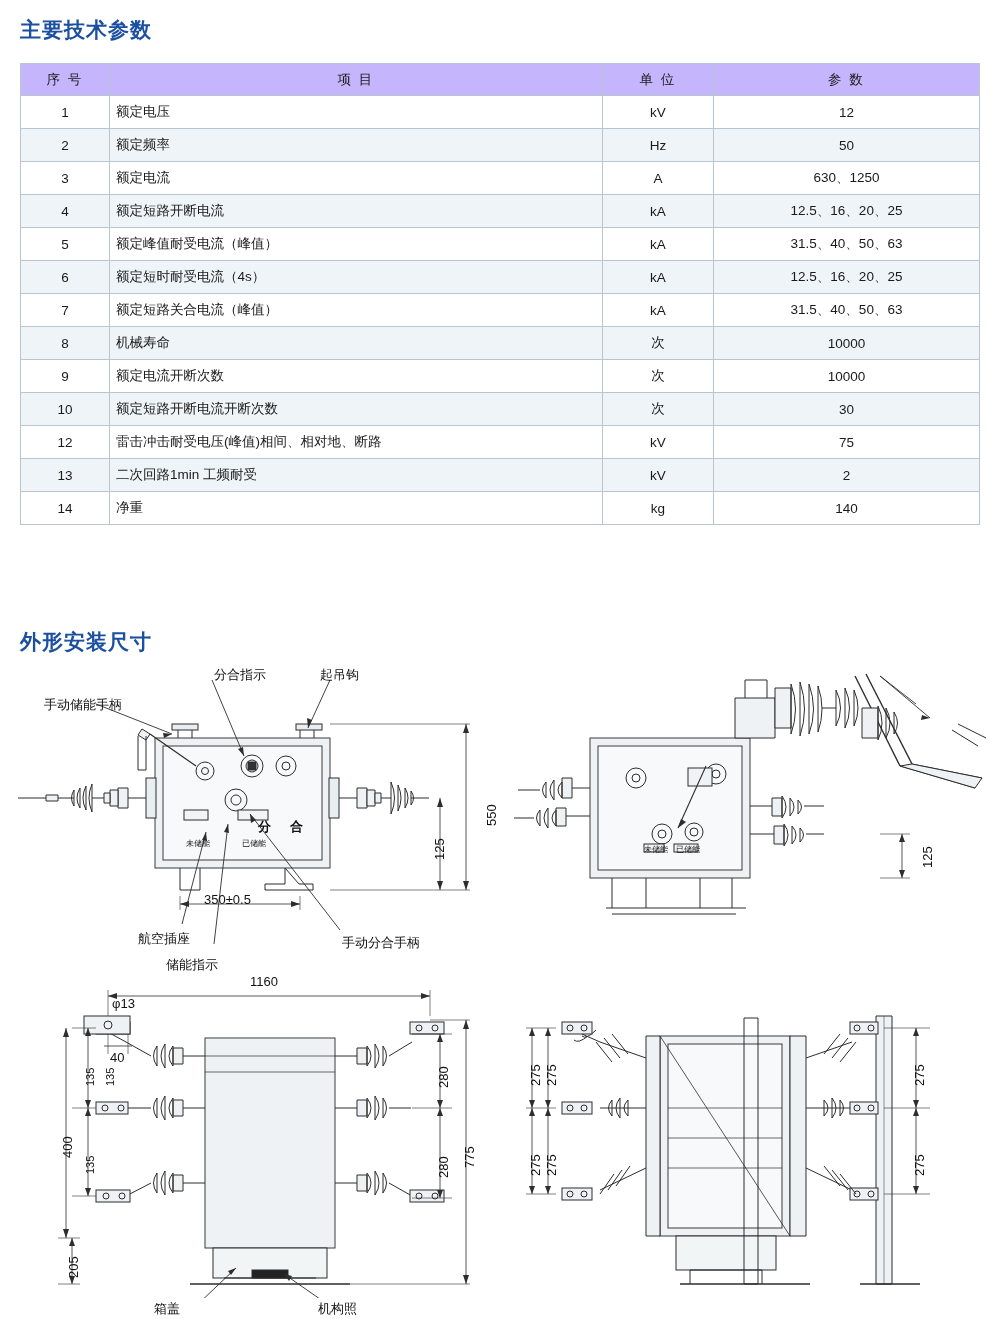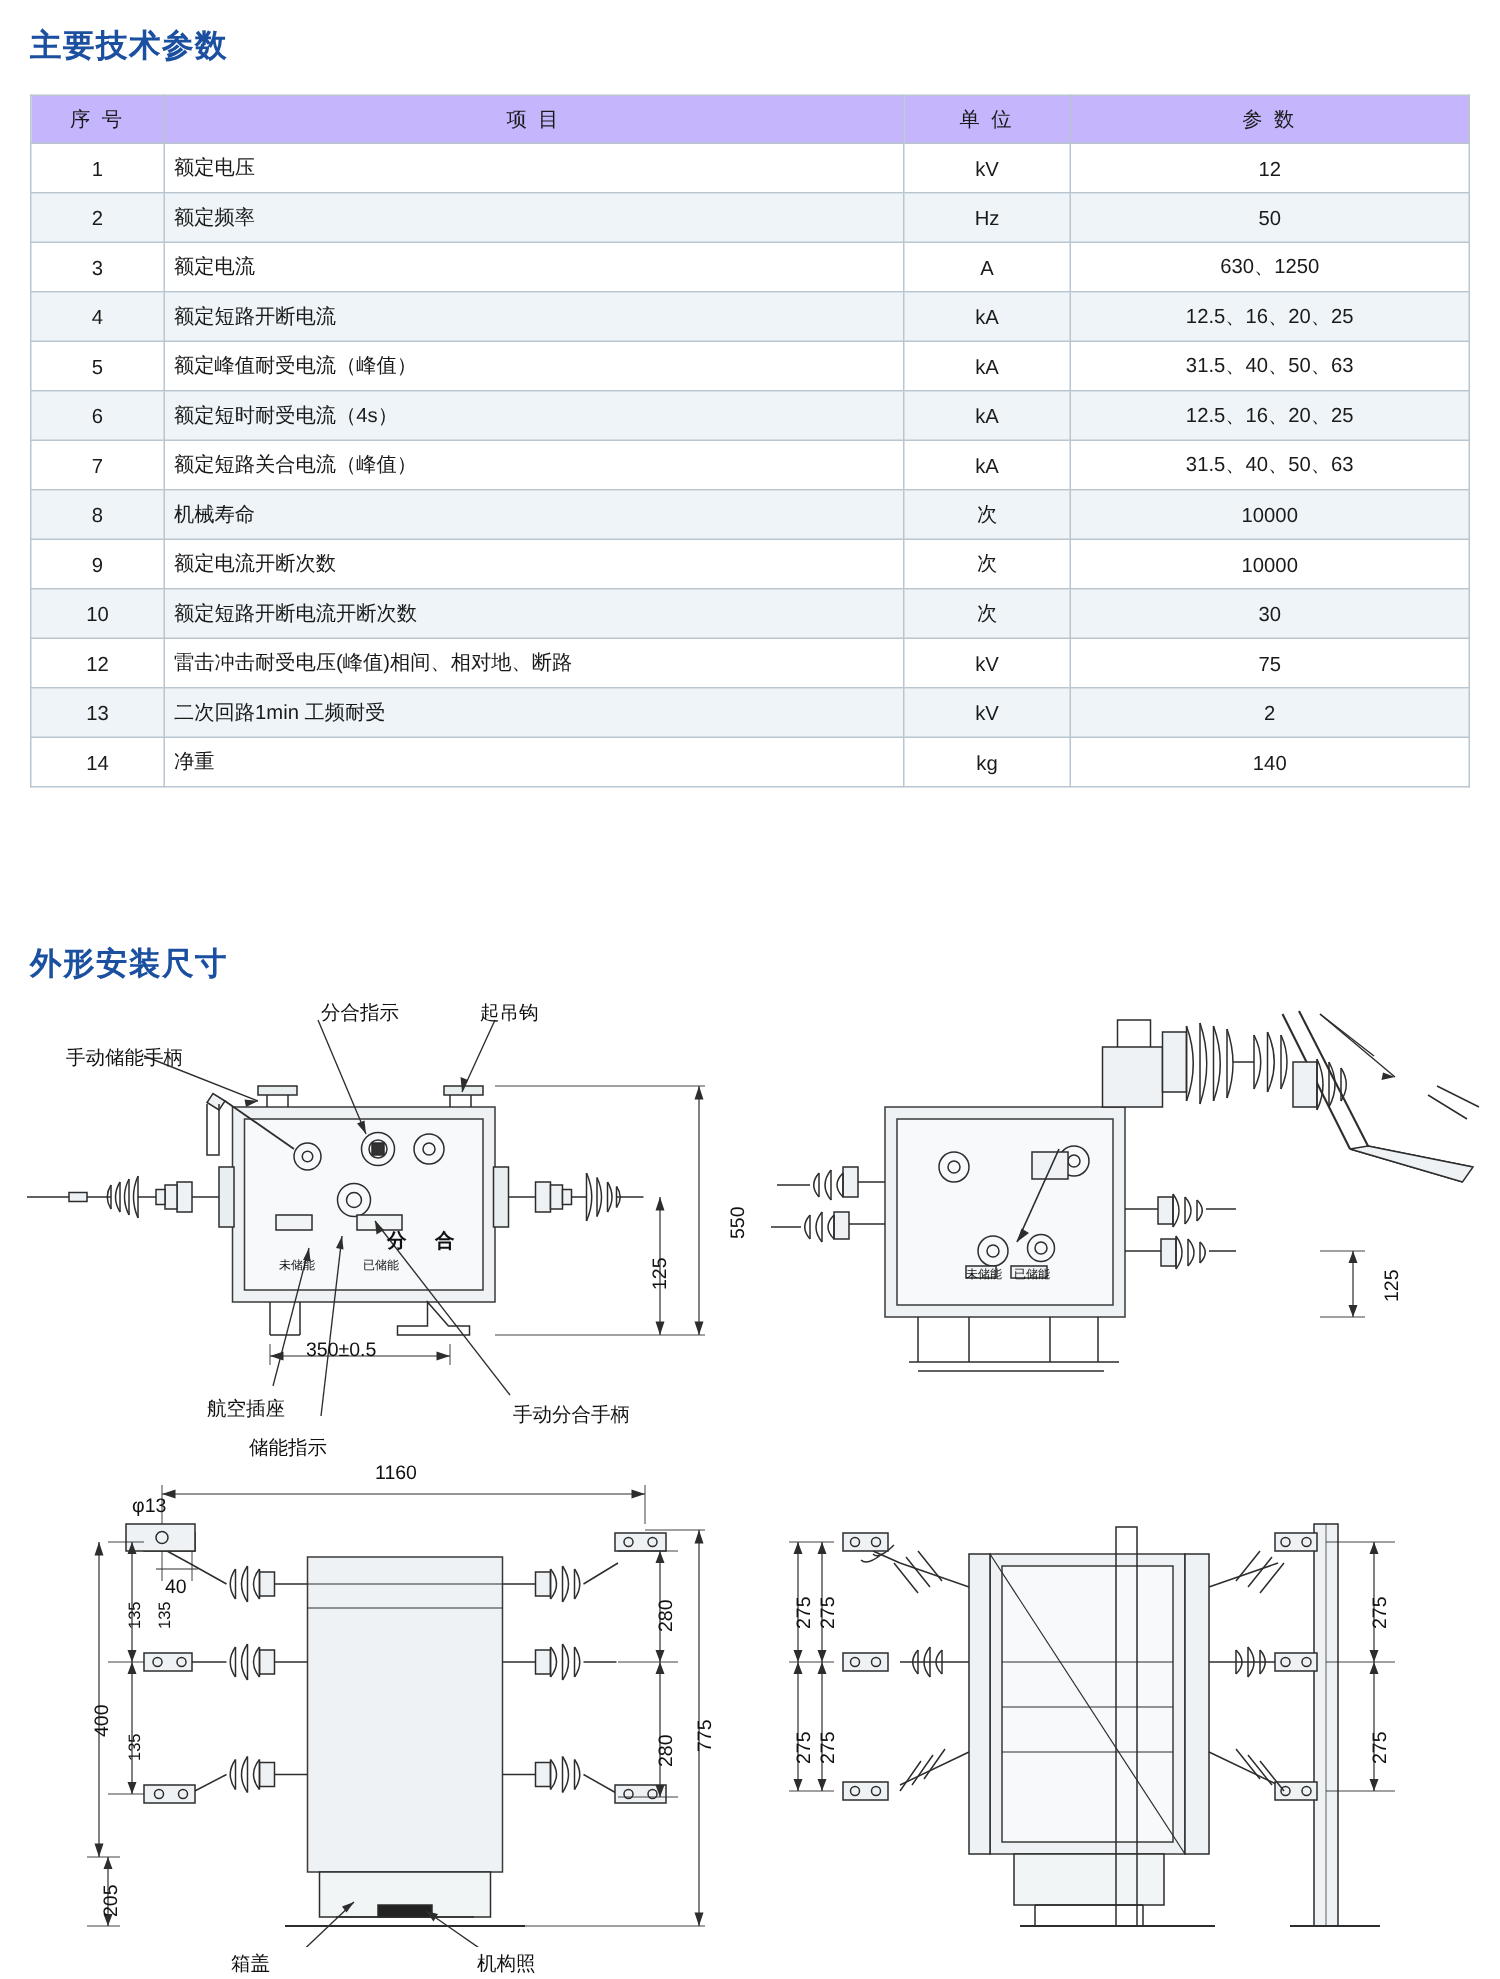--- a/index.html
+++ b/index.html
@@ -505,21 +505,21 @@
     <div class="lbl xs" style="left:242px;top:200px;">已储能</div>
     <div class="lbl rot" style="left:484px;top:188px;">550</div>
     <div class="lbl rot" style="left:432px;top:222px;">125</div>
     <div class="lbl" style="left:204px;top:254px;">350±0.5</div>
 
     <div class="lbl rot" style="left:920px;top:230px;">125</div>
     <div class="lbl xs" style="left:644px;top:206px;">未储能</div>
     <div class="lbl xs" style="left:676px;top:206px;">已储能</div>
 
     <div class="lbl" style="left:250px;top:336px;">1160</div>
-    <div class="lbl" style="left:88px;top:358px;text-align:center;">φ13</div>
+    <div class="lbl" style="left:112px;top:358px;text-align:center;">φ13</div>
     <div class="lbl" style="left:110px;top:412px;">40</div>
     <div class="lbl rot sm" style="left:84px;top:448px;">135</div>
     <div class="lbl rot sm" style="left:84px;top:536px;">135</div>
     <div class="lbl rot sm" style="left:104px;top:448px;">135</div>
     <div class="lbl rot" style="left:60px;top:520px;">400</div>
     <div class="lbl rot" style="left:66px;top:640px;">205</div>
     <div class="lbl rot" style="left:436px;top:450px;">280</div>
     <div class="lbl rot" style="left:436px;top:540px;">280</div>
     <div class="lbl rot" style="left:462px;top:530px;">775</div>
     <div class="lbl" style="left:154px;top:662px;">箱盖</div>

